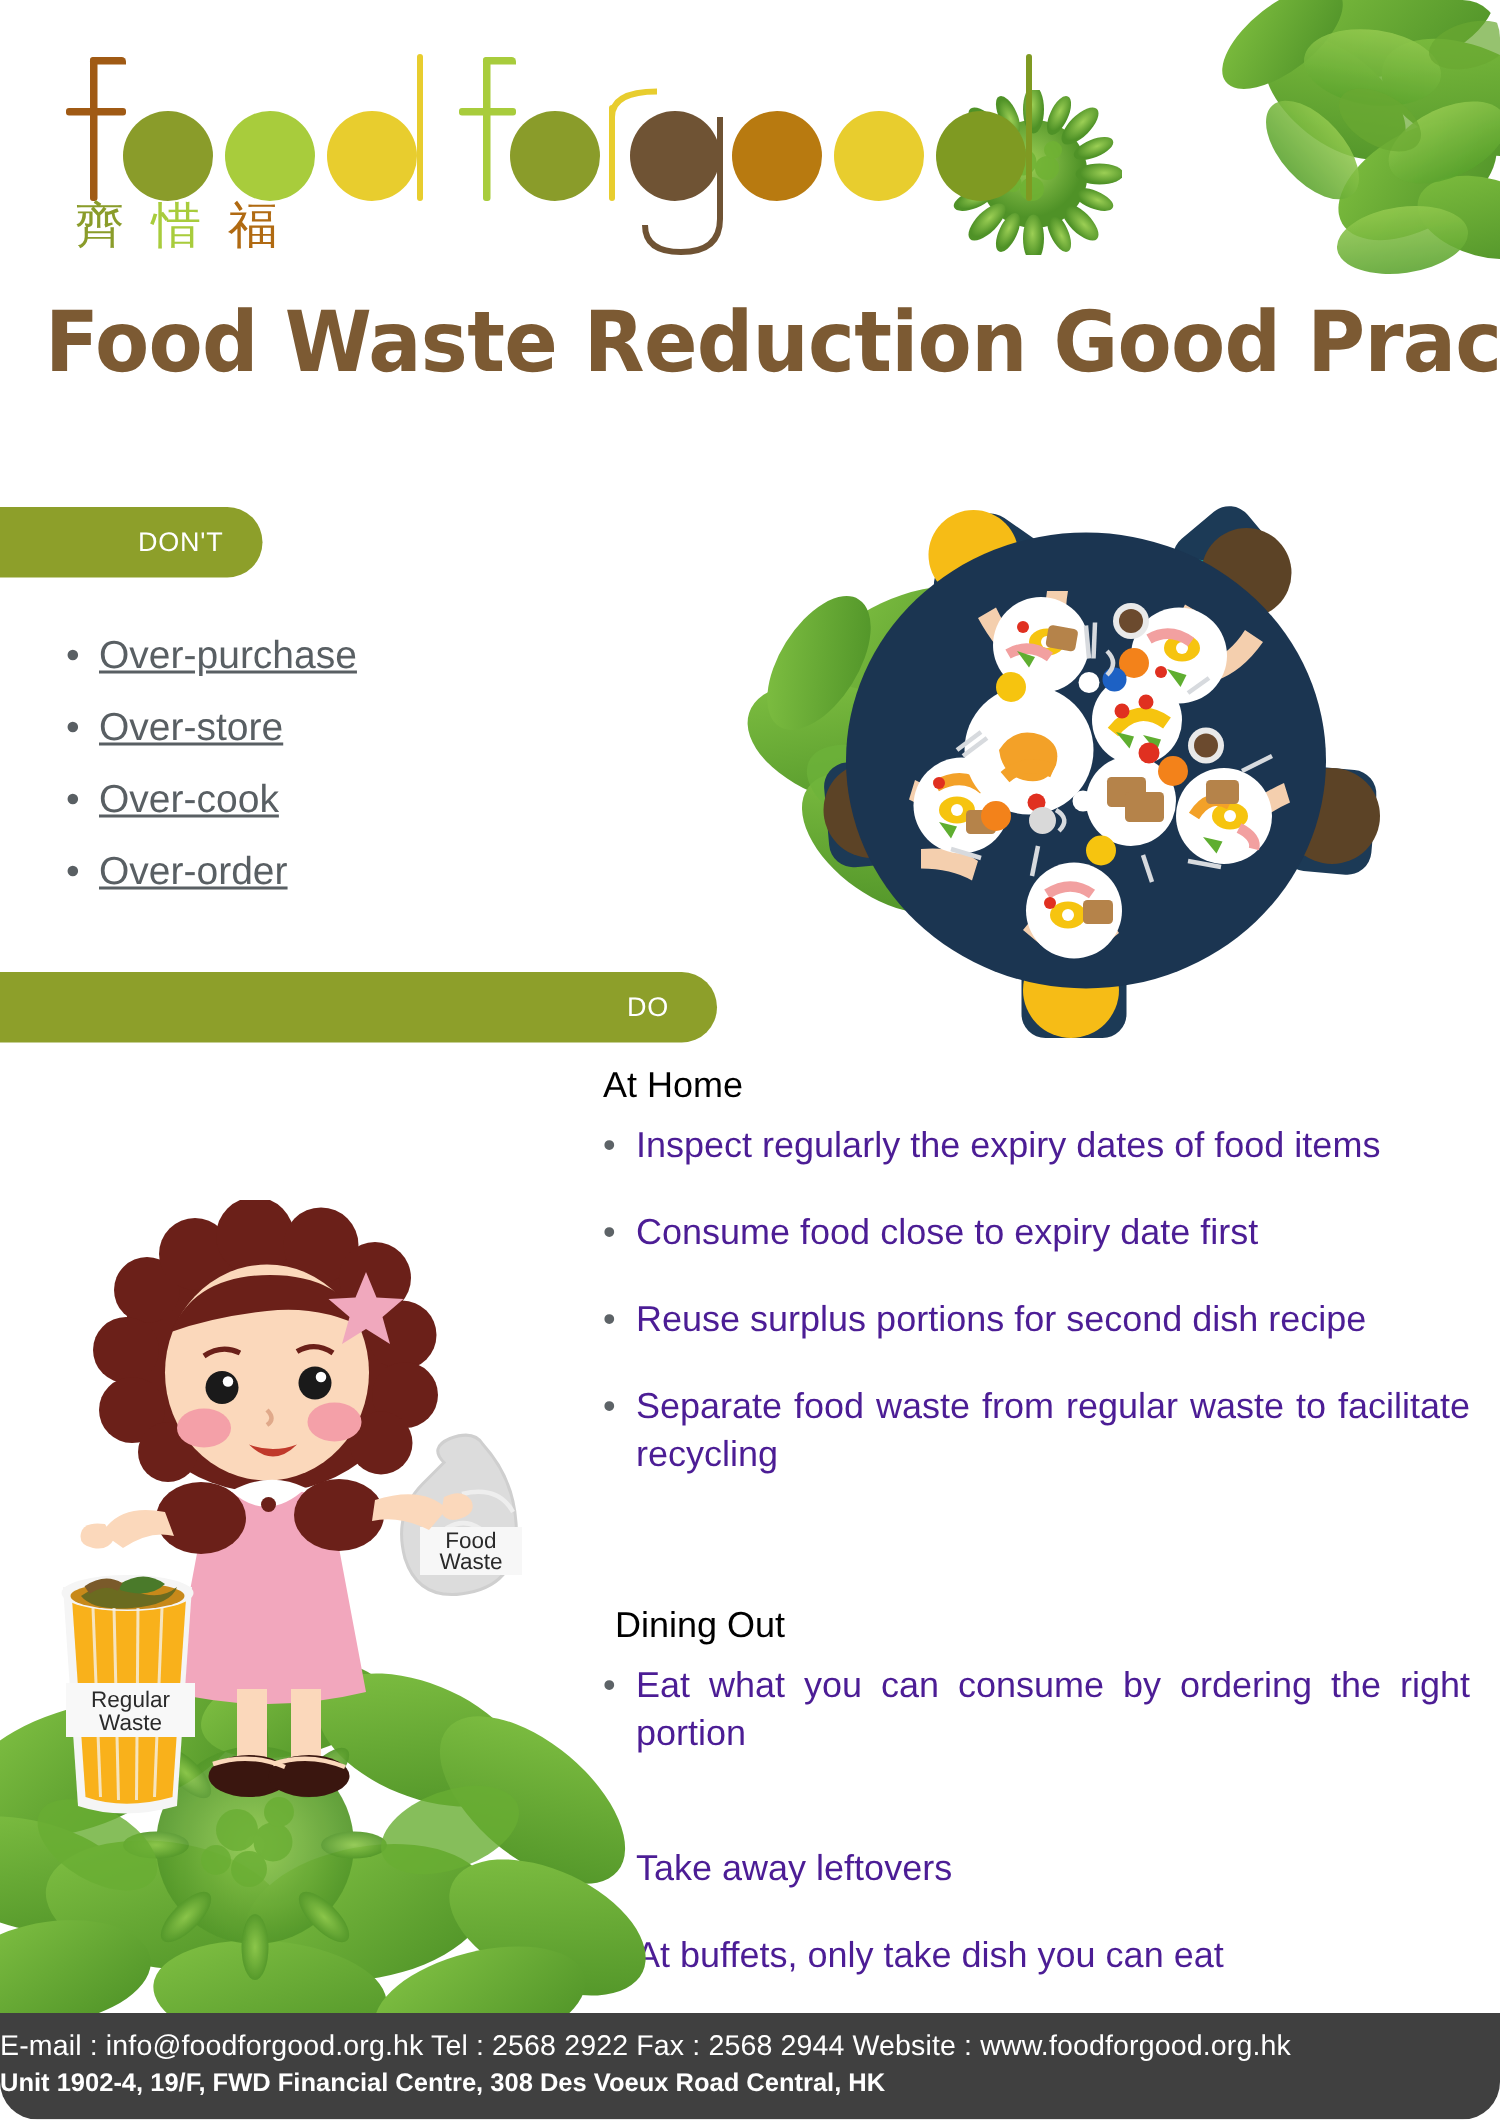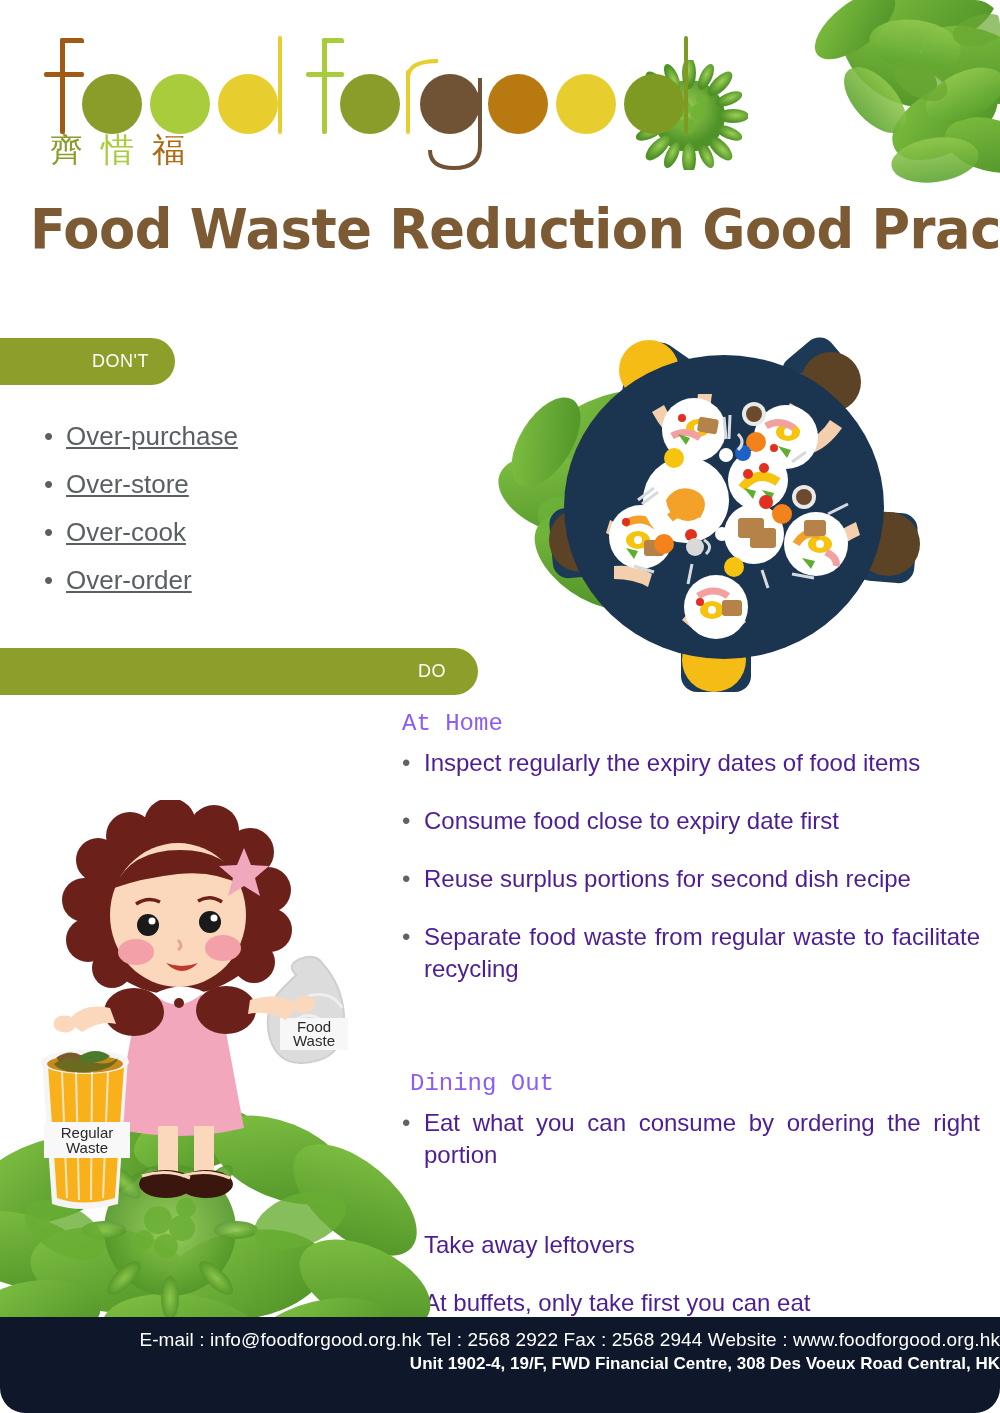--- a/index.html
+++ b/index.html
@@ -47,38 +47,38 @@
   
   .dont-list { position: absolute; left: 44px; top: 412px; width: 330px; }
   .dont-list li { list-style: none; color: #595f63; font-size: 26px; line-height: 48px; text-decoration: underline; }
   .dont-list li::before { content: "•"; display: inline-block; width: 22px; color: #595f63; }
 
   
   .table-scene { position: absolute; left: 486px; top: 322px; width: 500px; height: 400px; }
 
   
   .do-block { position: absolute; left: 402px; width: 578px; }
-  .sub-head { color: #8b5cf6; font-size: 24px; margin-bottom: 10px; font-family: Liberation Mono, monospace; }
+  .sub-head { color: #000000; font-size: 24px; margin-bottom: 10px; font-family: Liberation Sans, sans-serif; }
   .do-ul { margin: 0; padding: 0; }
   .do-ul li {
     list-style: none; color: #4c1d95; font-size: 24px; line-height: 32px;
     position: relative; padding-left: 22px; margin-bottom: 26px;
   }
   .do-ul li::before { content: "•"; position: absolute; left: 0; top: 0; color: #5d6367; }
   .do-ul li.justify { text-align: justify; }
   .do-ul li.justify::after { content: ""; display: inline-block; width: 100%; }
 
   
   .girl-scene { position: absolute; left: 18px; top: 800px; width: 380px; height: 420px; }
   .bg-foliage-bl { position: absolute; left: -20px; top: 1070px; width: 470px; height: 290px; }
 
   
   .footer {
-    position: absolute; left: 0; right: 0; bottom: 0; height: 96px;
-    background: #0f172a; color: #ffffff; text-align: right;
+    position: absolute; left: 0; right: 0; bottom: 0; height: 71px;
+    background: #404040; color: #ffffff; text-align: left;
     padding-top: 12px;
   }
   .footer-line1 { font-size: 19px; font-weight: 500; letter-spacing: 0.1px; }
   .footer-cn { font-size: 17px; font-weight: bold; margin-top: 9px; font-family: "DejaVu Sans", sans-serif; }
   .footer-line3 { font-size: 17px; font-weight: bold; margin-top: 3px; }
 </style>
 </head>
 <body>
 
 <div class="poster">
@@ -390,21 +390,21 @@
       <li>Reuse surplus portions for second dish recipe</li>
       <li class="justify">Separate food waste from regular waste to facilitate recycling</li>
     </ul>
   </div>
 
   <div class="do-block" style="top:1070px;">
     <div class="sub-head" style="margin-left:8px;">Dining Out</div>
     <ul class="do-ul">
       <li class="justify">Eat what you can consume by ordering the right portion</li>
       <li>Take away leftovers</li>
-      <li>At buffets, only take first you can eat</li>
+      <li>At buffets, only take dish you can eat</li>
     </ul>
   </div>
 
   <svg class="bg-foliage-bl" viewBox="0 0 470 290">
     <defs>
       <linearGradient id="blg" x1="0" y1="0" x2="1" y2="1">
         <stop offset="0%" stop-color="#82c244"></stop>
           <stop offset="100%" stop-color="#4d9126"></stop>
       </linearGradient>
       <radialGradient id="blr" cx="50%" cy="50%">

